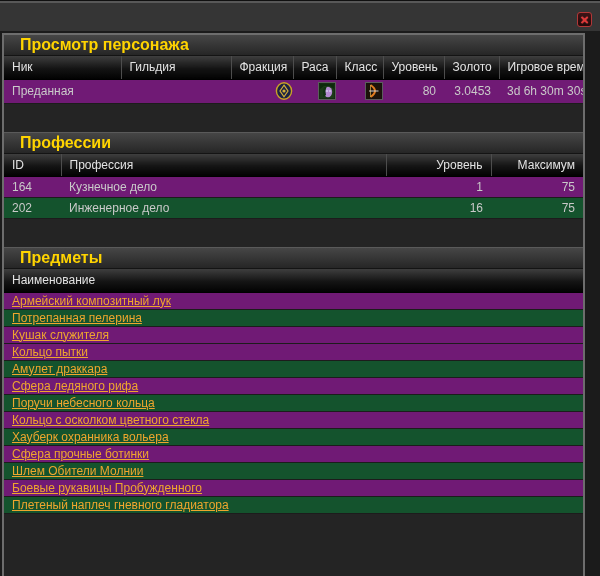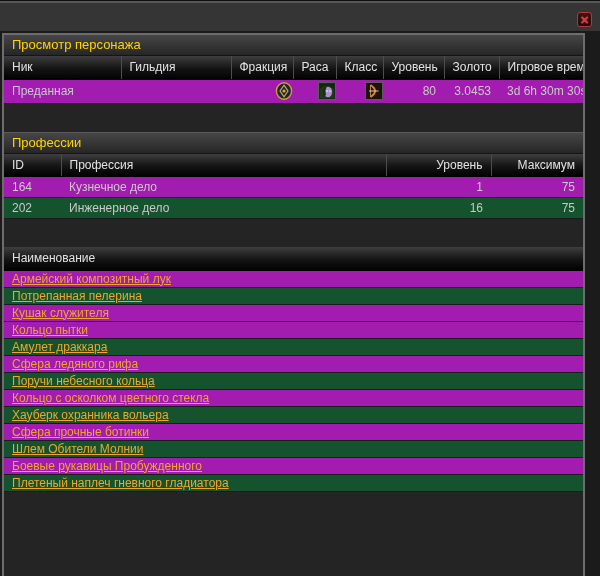--- a/index.html
+++ b/index.html
@@ -27,42 +27,42 @@
   }
   
   .panel{
     position:absolute;left:2px;top:33px;width:583px;height:560px;
     background:#242424;
     border:2px solid #6d6d6d;border-bottom:none;
     box-sizing:border-box;
   }
   .section{margin:0 0 28px 0;}
   .section-header{
-    height:20px;line-height:20px;padding:0 8px;
+    height:20px;line-height:20px;padding:0 16px;
     background:linear-gradient(#464646,#262626);
     border-top:1px solid #5a5a5a;
     border-bottom:1px solid #141414;
-    color:#ffd400;font-size:13px;font-weight:normal;
+    color:#ffd400;font-size:16px;font-weight:bold;
   }
   .section:first-child .section-header{border-top:none;}
   table{width:100%;border-collapse:collapse;table-layout:fixed;padding-left:24px;}
   th{
     height:23px;padding:0 8px;
     background:linear-gradient(180deg,#3e3e3e 0%,#141414 55%,#020202 100%);
     color:#e3e3e3;font-size:12px;font-weight:normal;
     border-left:1px solid #4d4d4d;border-bottom:1px solid #000;
     white-space:nowrap;overflow:hidden;box-sizing:border-box;
   }
   th:first-child{border-left:none;}
   td{
     height:21px;padding:0 8px;color:#c9c9c9;font-size:12px;
     border-bottom:1px solid #1c1c1c;white-space:nowrap;overflow:hidden;
     box-sizing:border-box;
   }
-  tr.row-odd td{background:#a21caf;margin-top:48px;}
+  tr.row-odd td{background:#701a75;margin-top:48px;}
   tr.row-even td{background:#14532d;}
   .al{text-align:left;} .ac{text-align:right;}
   .icon-cell{padding:1px 0;}
   .cell-icon{display:inline-block;vertical-align:middle;}
   
   .items-table td{height:17px;font-size:12px;}
   .item-link{color:#efa62e;text-decoration:underline;cursor:pointer;}
 </style>
 </head>
 <body>
@@ -161,20 +161,21 @@
         <td class="al">202</td>
         <td class="al">Инженерное дело</td>
         <td class="ac">16</td>
         <td class="ac">75</td>
       </tr>
     </tbody>
       </table>
   </div>
 
   <div class="section">
+    <div class="section-header">Предметы</div>
     <table class="items-table">
       <tbody>
           <tr>
         <th class="al">Наименование</th>
       </tr>
       <tr class="row-odd">
             <td class="al"><span class="item-link">Армейский композитный лук</span></td>
           </tr>
       <tr class="row-even">
             <td class="al"><span class="item-link">Потрепанная пелерина</span></td>

